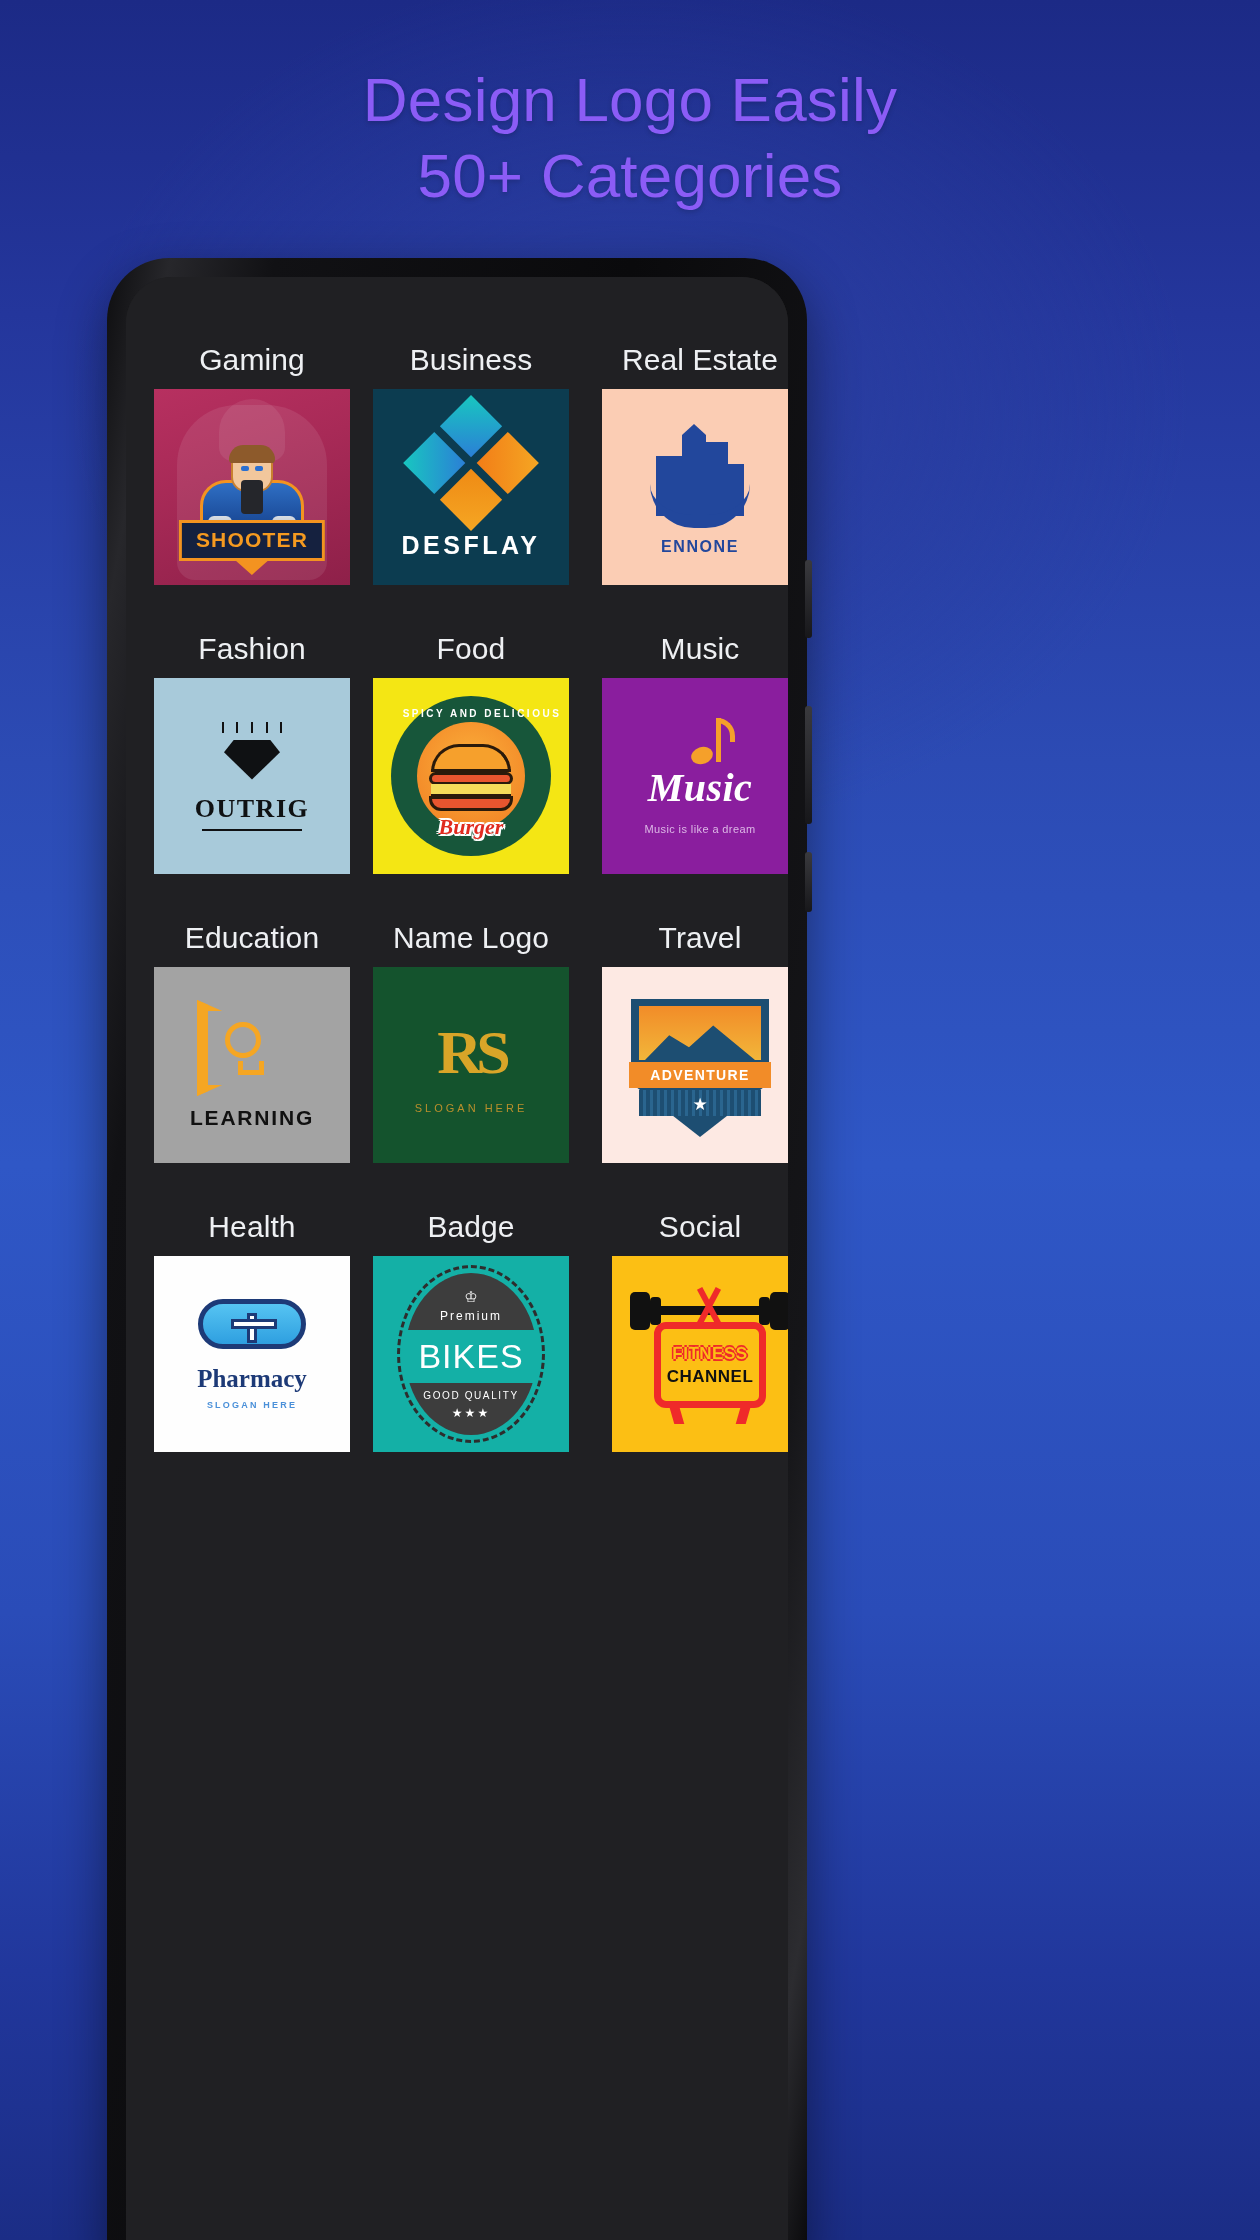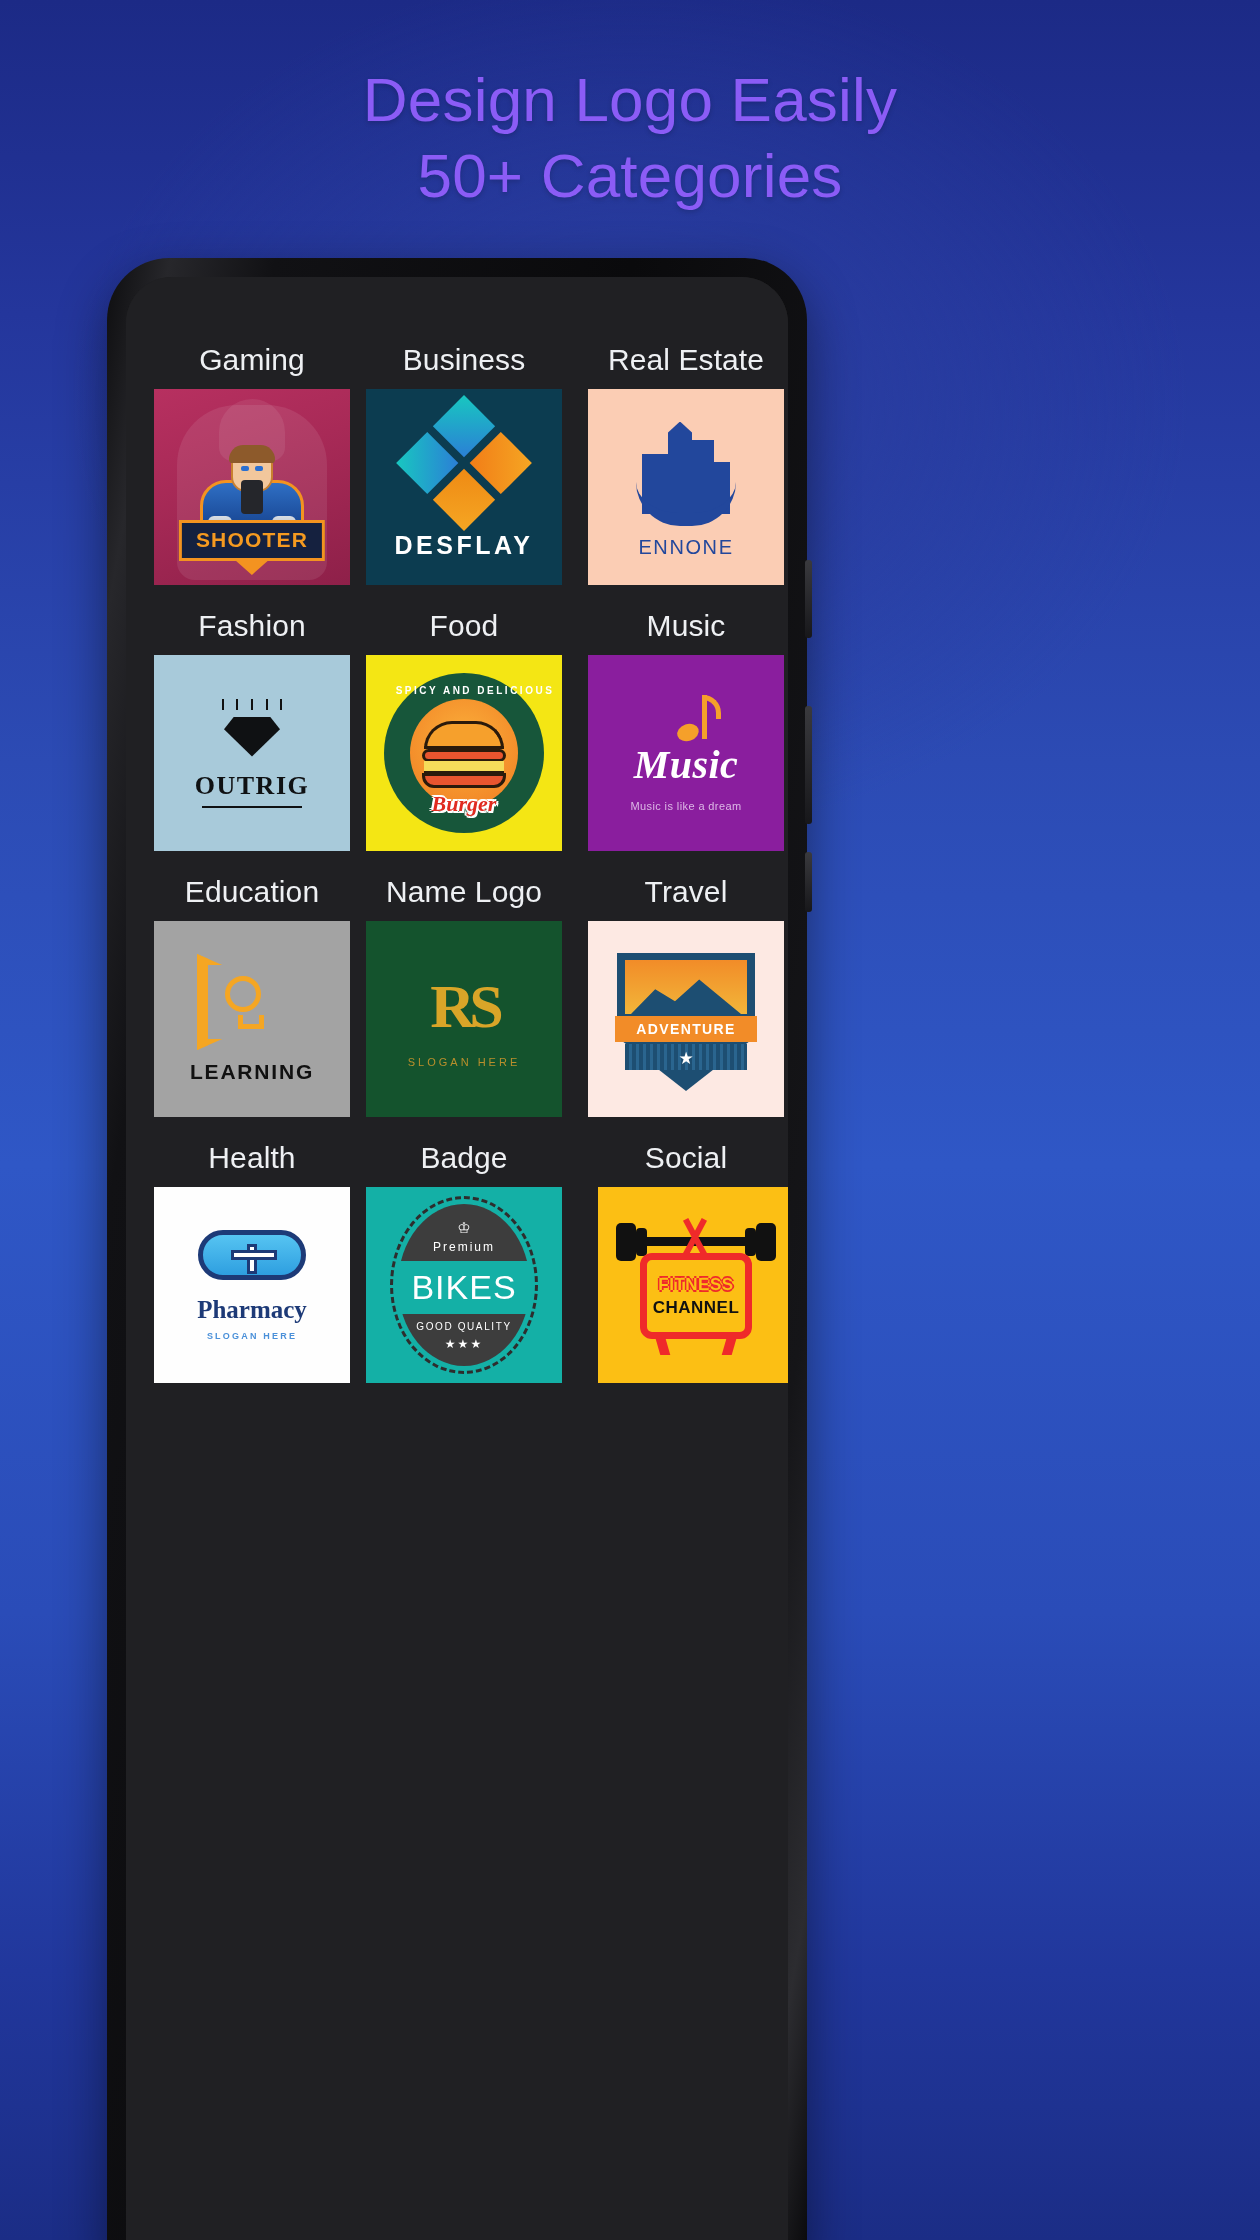--- a/index.html
+++ b/index.html
@@ -49,20 +49,21 @@
   .btn-side.b1 { top:302px; height:78px; }
   .btn-side.b2 { top:448px; height:118px; }
   .btn-side.b3 { top:594px; height:60px; }
 
   
   .grid {
     display:grid;
     grid-template-columns:repeat(3,1fr);
     column-gap:16px;
     row-gap:0;
+    gap:23px;
   }
   .cell { display:flex; flex-direction:column; align-items:center; }
   .cat-label {
     color:#eef0f3; font-size:30px; font-weight:500;
     margin:24px 0 12px 0; white-space:nowrap;
     letter-spacing:.1px;
   }
   .tile {
     width:196px; height:196px; position:relative; overflow:hidden;
     display:flex; align-items:center; justify-content:center;
@@ -139,21 +140,21 @@
   .en-art { position:relative; width:104px; height:110px; margin-bottom:10px; }
   .en-b { position:absolute; bottom:12px; background:#22479c; }
   .en-b.b1 { left:8px;  width:26px; height:60px; }
   .en-b.b2 { left:34px; width:24px; height:92px; clip-path:polygon(0 12%,50% 0,100% 12%,100% 100%,0 100%); }
   .en-b.b3 { left:58px; width:22px; height:74px; }
   .en-b.b4 { left:80px; width:16px; height:52px; }
   .en-swoosh {
     position:absolute; bottom:0; left:2px; width:100px; height:44px;
     border-bottom:13px solid #22479c; border-radius:0 0 60px 60px;
   }
-  .en-name { color:#22479c; font-size:20px; font-weight:400; letter-spacing:1.6px; }
+  .en-name { color:#22479c; font-size:16px; font-weight:700; letter-spacing:1.6px; }
 
   
   .t-outrig { background:#a8cada; }
   .ou-rays { width:60px; height:12px; position:relative; margin-bottom:6px; }
   .ou-rays i { position:absolute; top:0; width:2px; height:11px; background:#111; }
   .ou-dia {
     width:56px; height:40px; background:#0f1113; margin-bottom:14px;
     clip-path:polygon(18% 0,82% 0,100% 32%,50% 100%,0 32%);
   }
   .ou-name { color:#0f1113; font-size:26px; font-weight:700; letter-spacing:1.5px; font-family:"Liberation Serif", serif; }

